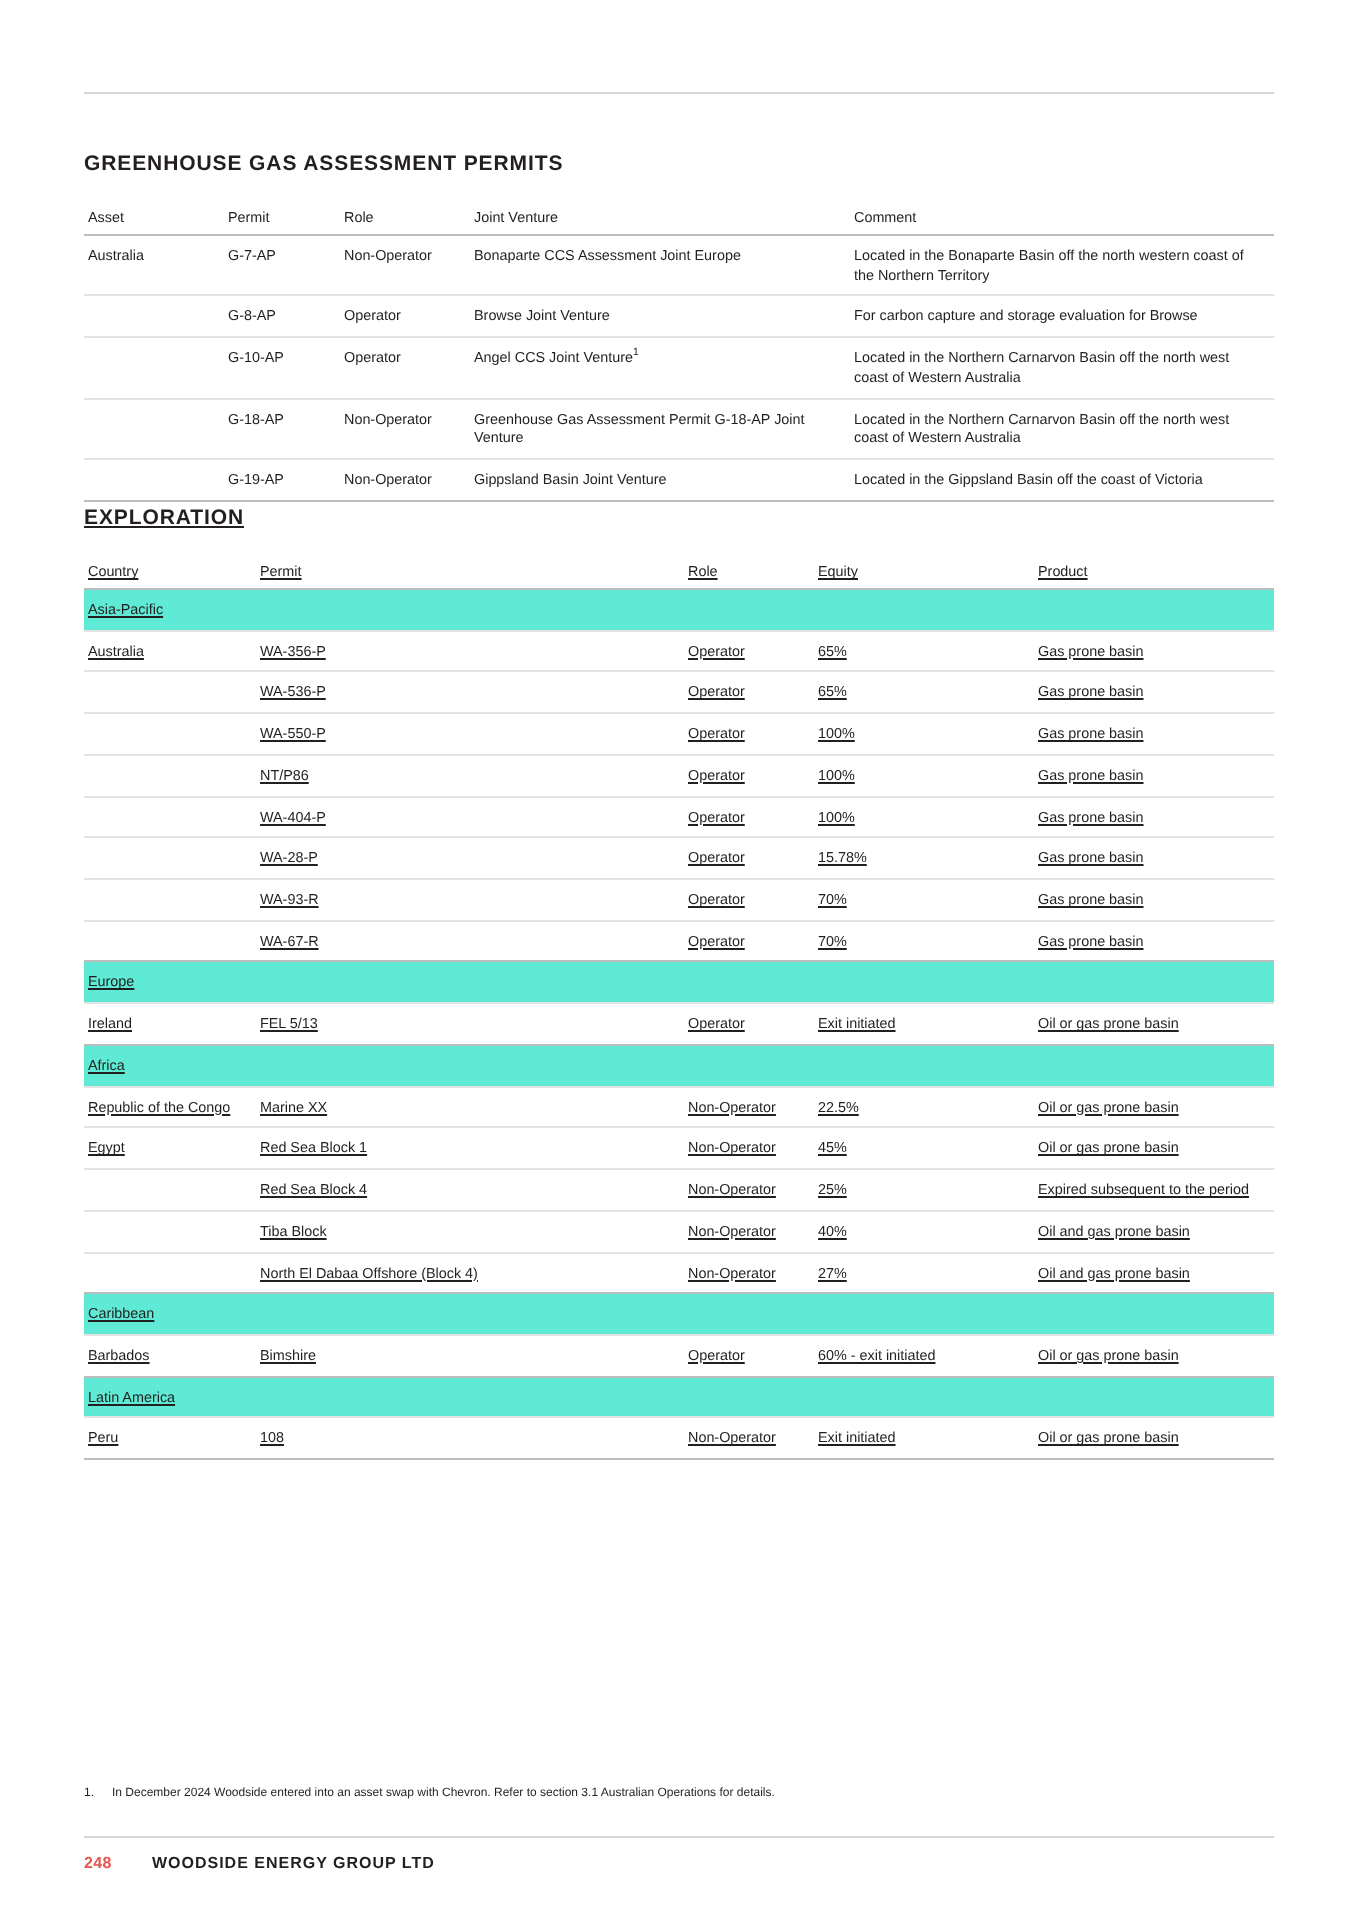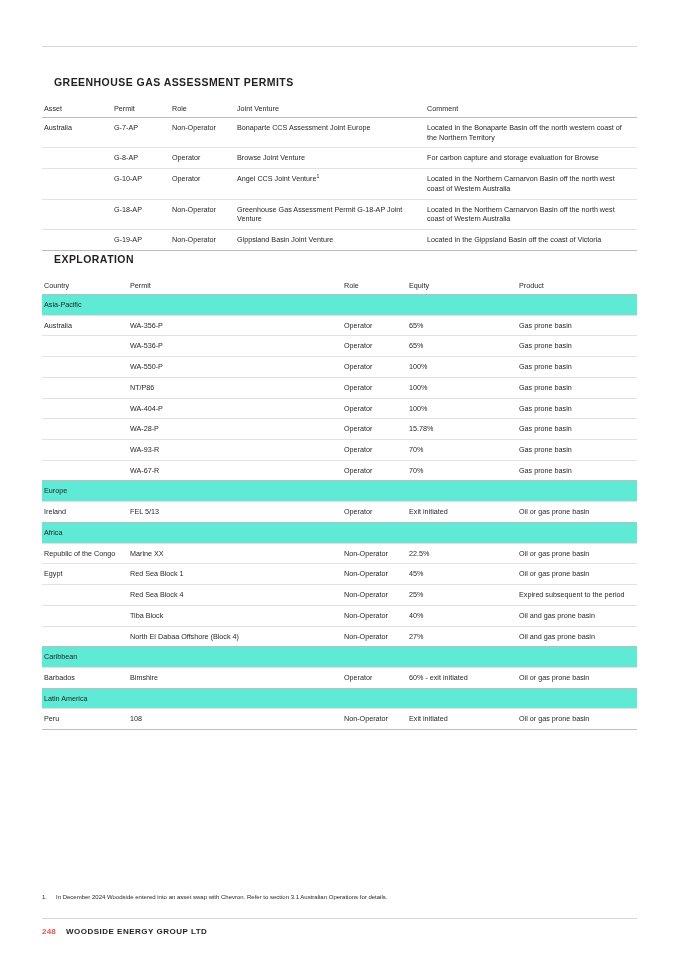--- a/index.html
+++ b/index.html
@@ -29,27 +29,27 @@
     top: 46px;
     height: 1px;
     background: #d8d8d8;
   }
   .section {
     position: absolute;
     left: 42px;
     right: 42px;
   }
   .section-ghg { top: 76px; }
-  .section-exp { top: 253px; }
+  .section-exp { top: 253px; text-decoration: underline; }
 
   h2.section-title {
     font-size: 10.5px;
     font-weight: bold;
     letter-spacing: 0.45px;
-    margin: 0 0 12px 12px;
+    margin: 0 0 12px 0;
     color: #231f20;
     text-transform: uppercase;
   }
 
   table {
     width: 100%;
     border-collapse: collapse;
     table-layout: fixed;
   }
   thead th {
@@ -128,20 +128,21 @@
     font-size: 8px;
     color: #e5554f;
     font-weight: bold;
     letter-spacing: 0.2px;
   }
   .footer-company {
     font-size: 8px;
     font-weight: bold;
     letter-spacing: 0.5px;
     color: #231f20;
+    margin-left: 10px;
   }
 </style>
 </head>
 <body>
 
 <div class="page">
 
   <div class="top-rule"></div>
 
   <div class="section section-ghg">

